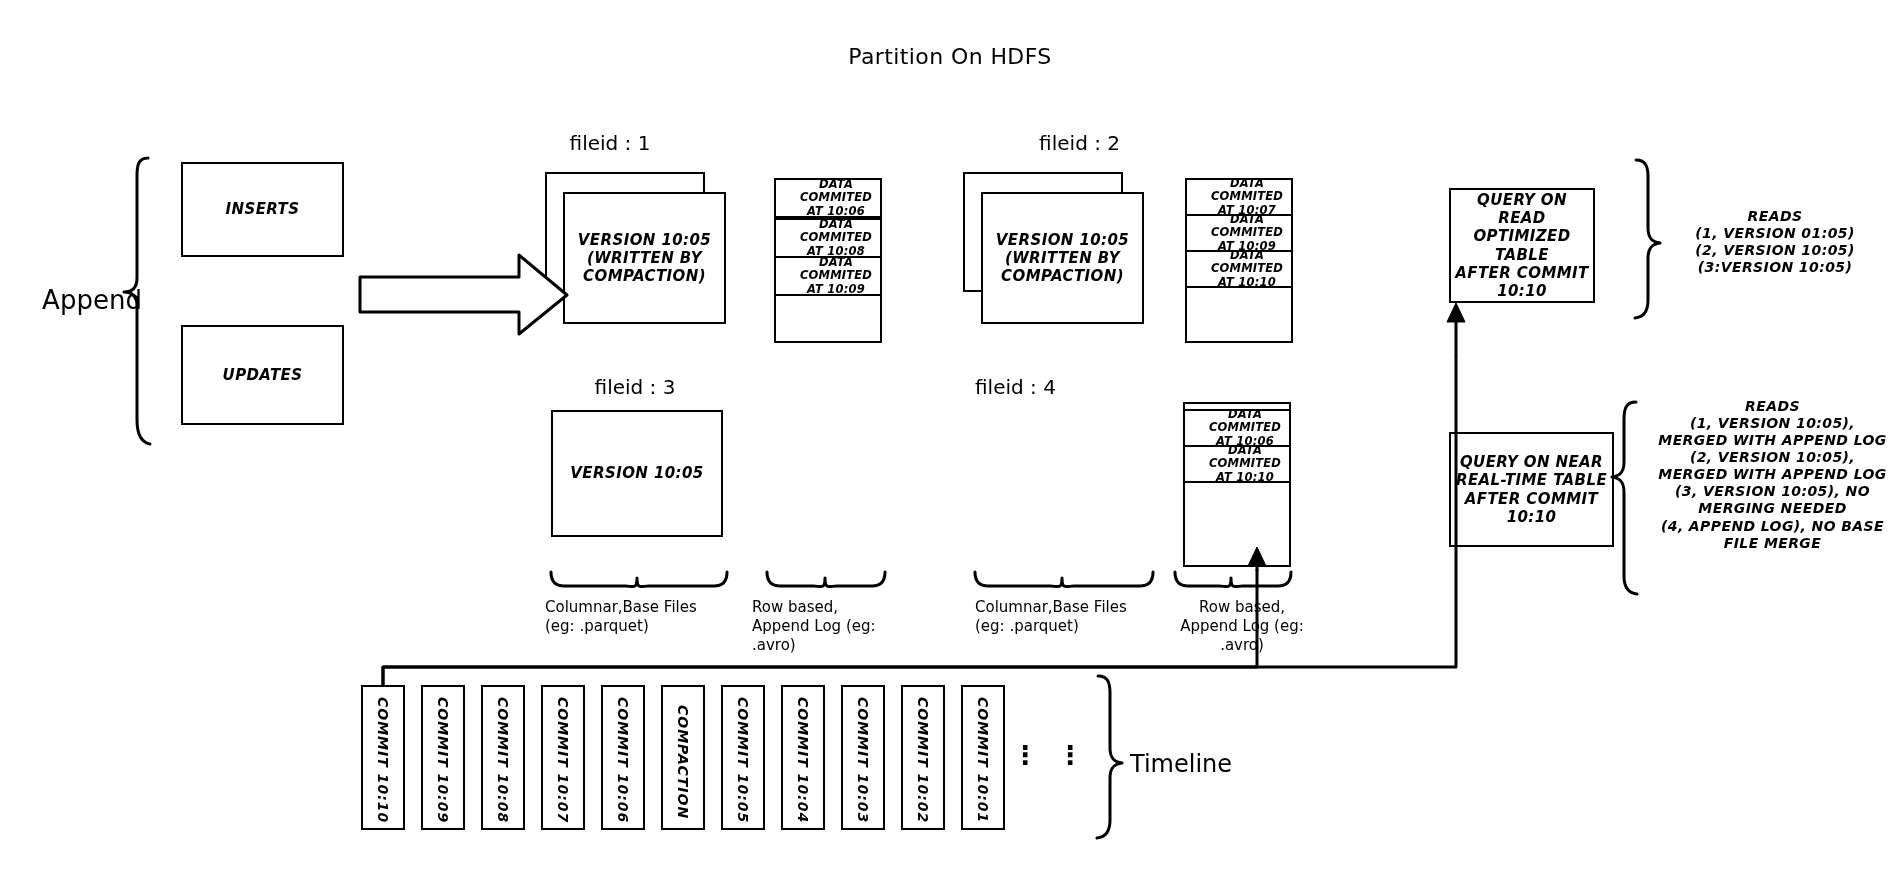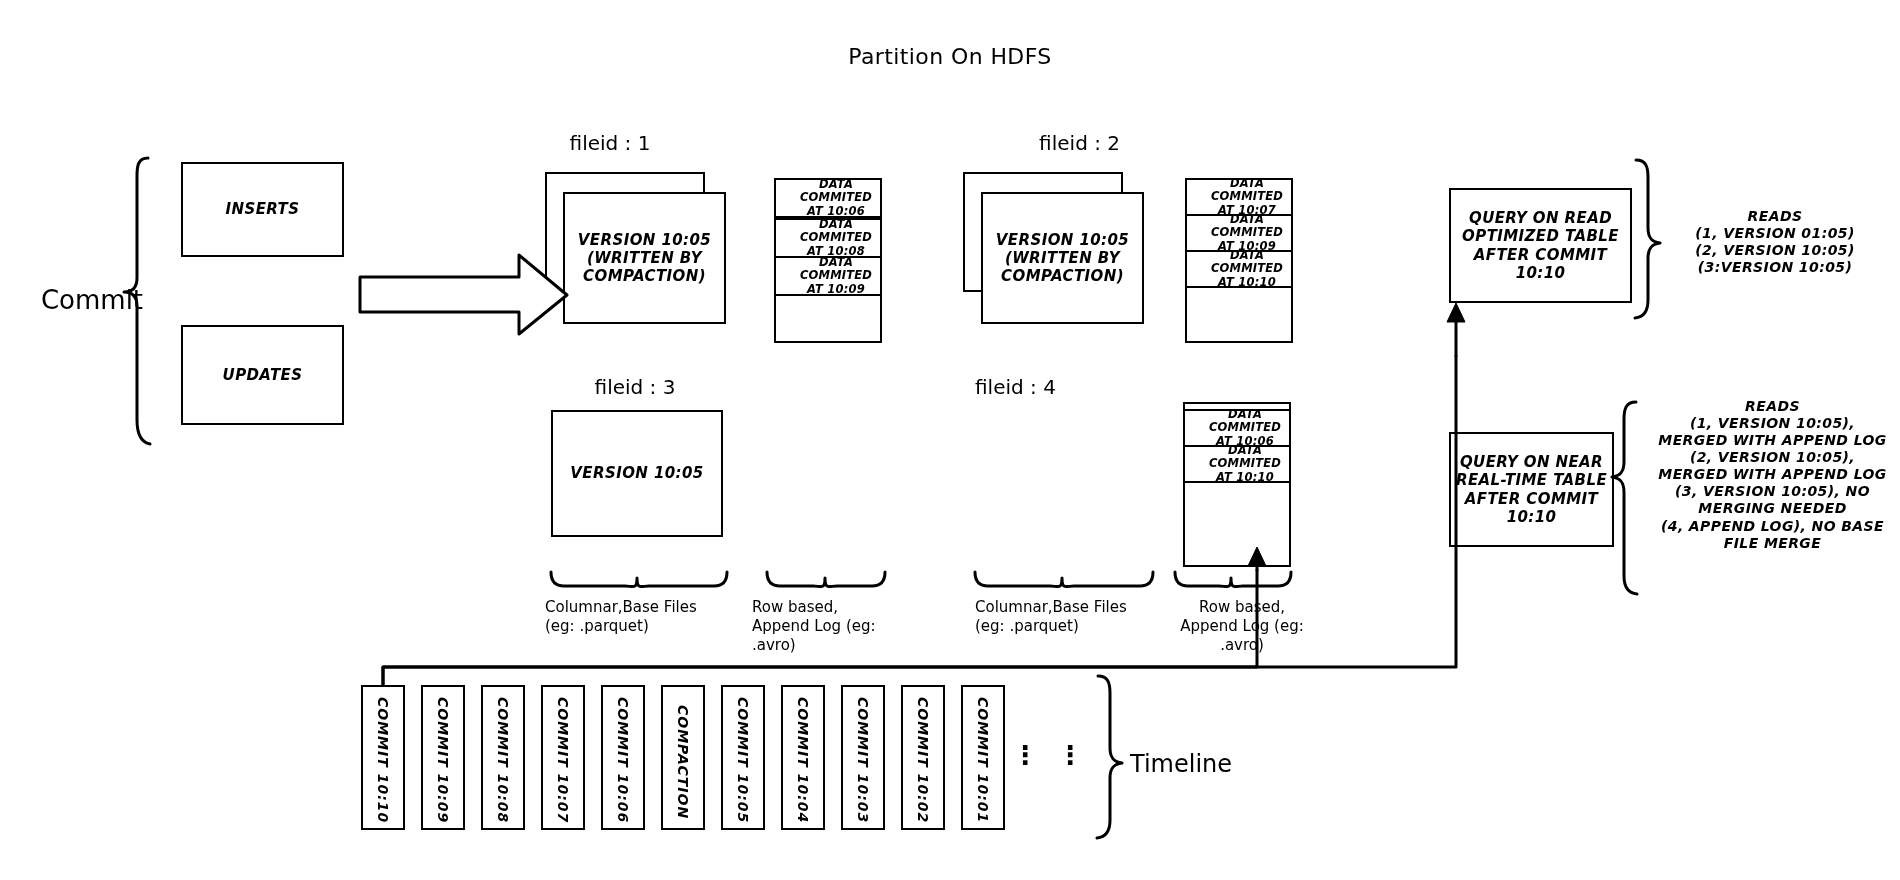--- a/index.html
+++ b/index.html
@@ -24,21 +24,21 @@
   svg.overlay{position:absolute;left:0;top:0;width:1900px;height:880px;pointer-events:none;}
   .dots{position:absolute;font-size:26px;line-height:.55;font-weight:bold;text-align:center;}
 </style>
 </head>
 <body>
 
 <div id="stage">
 
   <div class="abs plain title" style="left:0;top:44px;width:1900px;text-align:center;">Partition On HDFS</div>
 
-  <div class="abs plain" style="left:32px;top:285px;width:120px;text-align:center;font-size:26px;">Commit</div>
+  <div class="abs plain" style="left:32px;top:285px;width:120px;text-align:center;font-size:26px;">Append</div>
 
   <div class="box comic boxtxt" style="left:181px;top:162px;width:163px;height:95px;">
     <span>INSERTS</span>
   </div>
   <div class="box comic boxtxt" style="left:181px;top:325px;width:163px;height:100px;">
     <span>UPDATES</span>
   </div>
 
   <div class="abs plain" style="left:364px;top:283px;width:150px;text-align:center;font-size:17px;">Commit 10:10</div>
 
@@ -109,21 +109,21 @@
 (eg: .parquet)</div>
   <div class="abs plain caption" style="left:752px;top:598px;width:160px;text-align:left;white-space:pre-line;">Row based,
 Append Log  (eg:
 .avro)</div>
   <div class="abs plain caption" style="left:975px;top:598px;width:230px;text-align:left;white-space:pre-line;">Columnar,Base Files
 (eg: .parquet)</div>
   <div class="abs plain caption" style="left:1162px;top:598px;width:160px;text-align:center;white-space:pre-line;">Row based,
 Append Log  (eg:
 .avro)</div>
 
-  <div class="box comic boxtxt" style="left:1449px;top:188px;width:183px;height:115px;flex-direction:column;">
+  <div class="box comic boxtxt" style="left:1449px;top:188px;width:146px;height:115px;flex-direction:column;">
     <span>QUERY ON READ</span>
     <span>OPTIMIZED TABLE</span>
     <span>AFTER COMMIT</span>
     <span>10:10</span>
   </div>
 
   <div class="box comic boxtxt" style="left:1449px;top:432px;width:165px;height:115px;flex-direction:column;">
     <span>QUERY ON NEAR</span>
     <span>REAL-TIME TABLE</span>
     <span>AFTER COMMIT</span>

